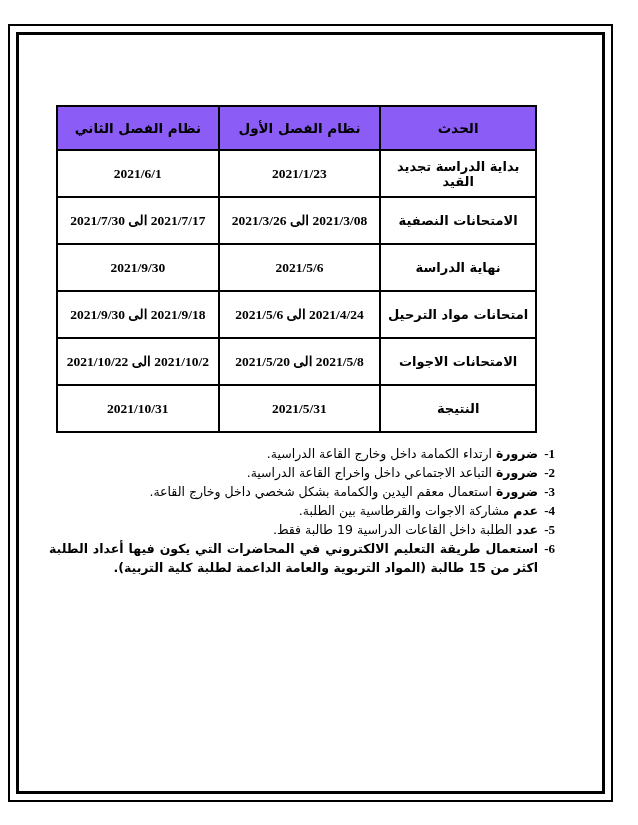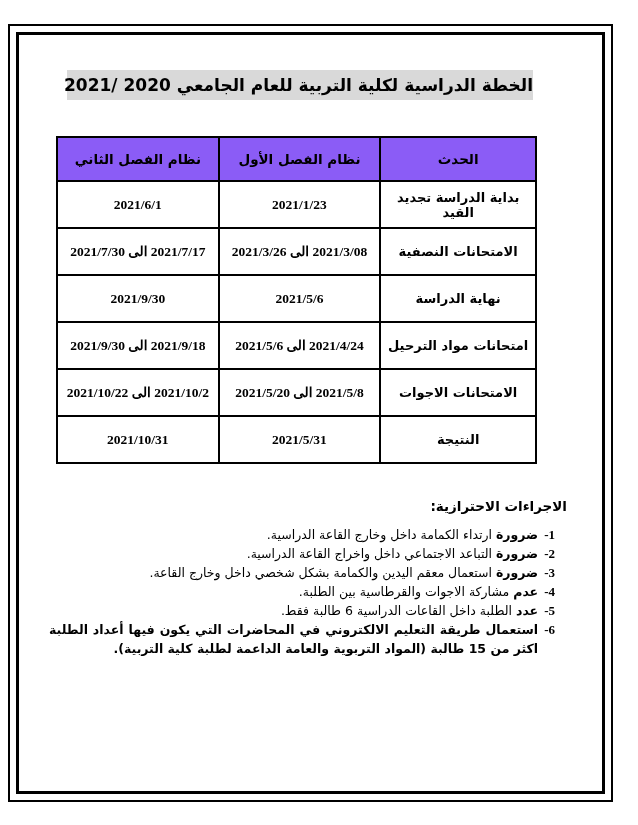--- a/index.html
+++ b/index.html
@@ -64,21 +64,20 @@
     white-space:nowrap;
   }
   .signature .sig-name{direction:rtl;}
 </style>
 </head>
 <body>
 
 <div class="outer-frame">
   <div class="inner-frame">
 
-    <div class="doc-title">الخطة الدراسية لكلية التربية للعام الجامعي 2020 /2021</div>
 
     <table class="schedule">
       <colgroup>
         <col class="c-event">
           <col class="c-sem">
           <col class="c-sem">
       </colgroup>
       <thead>
         <tr>
           <th>الحدث</th>
@@ -113,42 +112,41 @@
           <td class="date-cell">2021/10/2 الى 2021/10/22</td>
         </tr>
         <tr>
           <td class="event-cell">النتيجة</td>
           <td class="date-cell">2021/5/31</td>
           <td class="date-cell">2021/10/31</td>
         </tr>
       </tbody>
     </table>
 
-    <div class="precautions-heading">الاجراءات الاحترازية:</div>
 
     <ul class="precautions">
       <li>
         <span class="li-num">1-</span>
         <span class="li-body"><span class="li-bold">ضرورة</span> <span>ارتداء الكمامة داخل وخارج القاعة الدراسية.</span></span>
       </li>
       <li>
         <span class="li-num">2-</span>
         <span class="li-body"><span class="li-bold">ضرورة</span> <span>التباعد الاجتماعي داخل واخراج القاعة الدراسية.</span></span>
       </li>
       <li>
         <span class="li-num">3-</span>
         <span class="li-body"><span class="li-bold">ضرورة</span> <span>استعمال معقم اليدين والكمامة بشكل شخصي داخل وخارج القاعة.</span></span>
       </li>
       <li>
         <span class="li-num">4-</span>
         <span class="li-body"><span class="li-bold">عدم</span> <span>مشاركة الاجوات والقرطاسية بين الطلبة.</span></span>
       </li>
       <li>
         <span class="li-num">5-</span>
-        <span class="li-body"><span class="li-bold">عدد</span> <span>الطلبة داخل القاعات الدراسية 6 طالبة فقط.</span></span>
+        <span class="li-body"><span class="li-bold">عدد</span> <span>الطلبة داخل القاعات الدراسية 19 طالبة فقط.</span></span>
       </li>
       <li class="item-6">
         <span class="li-num">6-</span>
         <span class="li-body"><span class="li-bold">استعمال طريقة التعليم الالكتروني في المحاضرات التي يكون فيها أعداد الطلبة اكثر من 15 طالبة (المواد التربوية والعامة الداعمة لطلبة كلية التربية).</span><span></span></span>
       </li>
     </ul>
 
 
   </div>
 </div>

